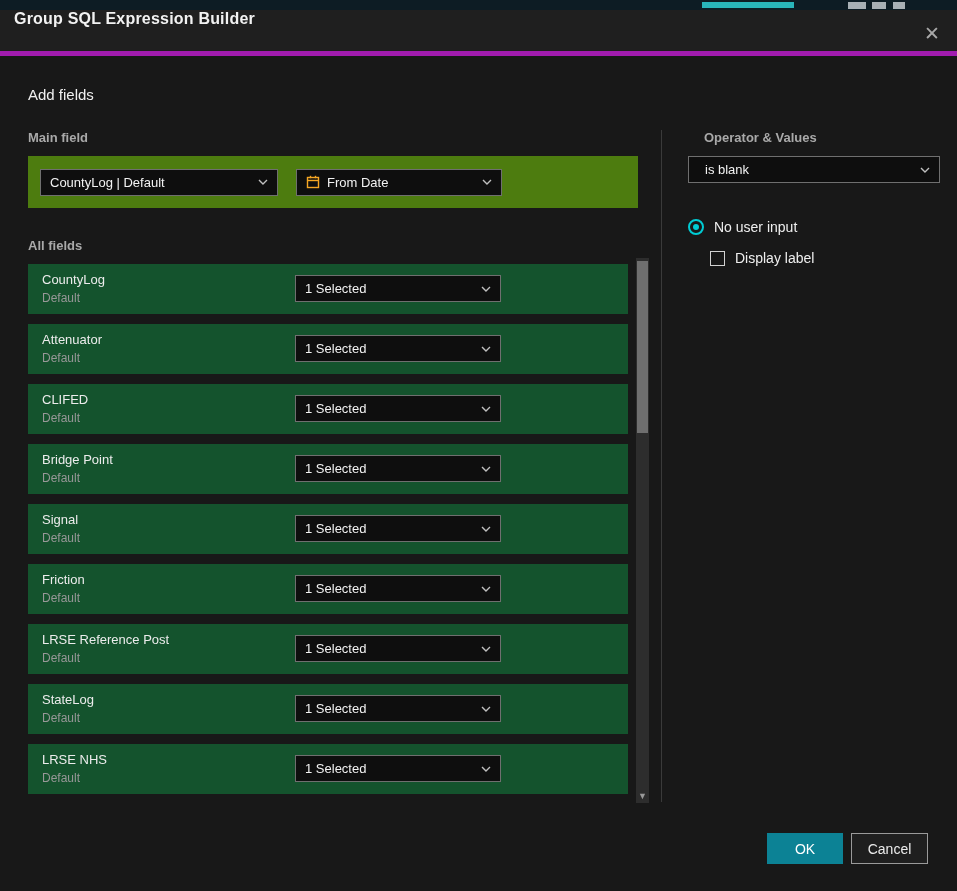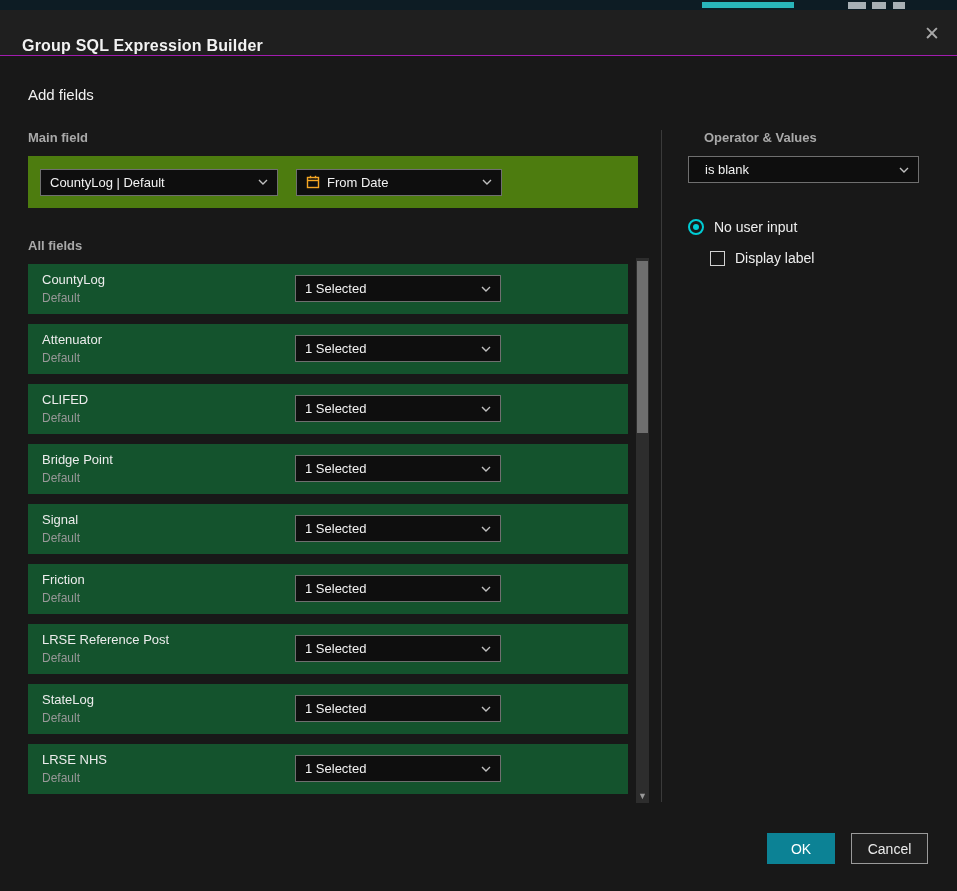--- a/index.html
+++ b/index.html
@@ -13,22 +13,22 @@
   .bg-strip { position:absolute; top:0; left:0; width:957px; height:10px; background:#0d1c24; }
   .bg-teal-frag { position:absolute; top:2px; left:702px; width:92px; height:6px; background:#2fd0d6; opacity:.85; }
   .bg-ico-frag { position:absolute; top:2px; height:7px; background:#cfd6da; opacity:.8; }
 
   .dialog {
     position:absolute; top:10px; left:0; width:957px; height:881px;
     background:#181818; color:#e8e8e8;
   }
   .title-bar {
     position:absolute; top:0; left:0; right:0; height:46px;
-    background:#1f1f1f; border-bottom:1px solid #a21caf;
-    display:flex; align-items:flex-end; padding:0 22px;
+    background:#1f1f1f; border-bottom:5px solid #a21caf;
+    display:flex; align-items:flex-start; padding:0 14px;
   }
   .title-text { font-size:16px; font-weight:700; color:#f2f2f2; letter-spacing:.2px; }
   .close-btn {
     position:absolute; right:12px; top:10px; width:26px; height:26px;
     display:flex; align-items:center; justify-content:center;
     color:#a8a8a8; font-size:19px; cursor:pointer; line-height:1;
   }
 
   .section-heading { position:absolute; left:28px; top:76px; font-size:15px; font-weight:400; color:#f0f0f0; }
   .sub-label { position:absolute; font-size:13px; font-weight:700; color:#a9a9a9; }
@@ -58,41 +58,41 @@
   .scrollbar {
     position:absolute; left:636px; top:248px; width:13px; height:545px;
     background:#2d2d2d;
   }
   .scroll-thumb { position:absolute; left:1px; top:3px; width:11px; height:172px; background:#6f6f6f; }
   .scroll-down { position:absolute; left:0; bottom:2px; width:13px; text-align:center; color:#9a9a9a; font-size:9px; line-height:9px; cursor:pointer; }
 
   .v-divider { position:absolute; left:661px; top:120px; width:1px; height:672px; background:#3a3a3a; }
 
   .op-label { left:688px; top:120px;margin-left:16px; }
-  .op-select { position:absolute; left:688px; top:146px; width:231px;padding-left:16px; }
+  .op-select { position:absolute; left:688px; top:146px; width:252px;padding-left:16px; }
 
   .radio-row { position:absolute; left:688px; top:209px; display:flex; align-items:center; gap:10px; cursor:pointer; }
   .radio-outer {
     width:16px; height:16px; border-radius:50%;
     border:2px solid var(--accent); position:relative; background:transparent;
   }
   .radio-dot {
     position:absolute; left:3px; top:3px; width:6px; height:6px; border-radius:50%;
     background:var(--accent);
   }
   .check-row { position:absolute; left:710px; top:240px; display:flex; align-items:center; gap:10px; cursor:pointer; }
   .checkbox { width:15px; height:15px; border:1.5px solid #d2d2d2; background:transparent; }
   .opt-label { font-size:14px; color:#eeeeee; }
 
   .footer-btn {
     position:absolute; top:823px; height:31px;
     display:flex; align-items:center; justify-content:center;
     font-size:14px; cursor:pointer;
   }
-  .ok-btn { left:767px; width:68px; background:var(--ok); color:#ffffff; border:1px solid var(--ok); }
+  .ok-btn { left:767px; width:76px; background:var(--ok); color:#ffffff; border:1px solid var(--ok); }
   .cancel-btn { left:851px; width:77px; background:#1f1f1f; color:#ececec; border:1px solid #9a9a9a; }
 </style>
 </head>
 <body>
 
 <div class="page">
 
   <div class="bg-strip">
     <div class="bg-teal-frag"></div>
     <div class="bg-ico-frag" style="left:848px;width:18px;"></div>

